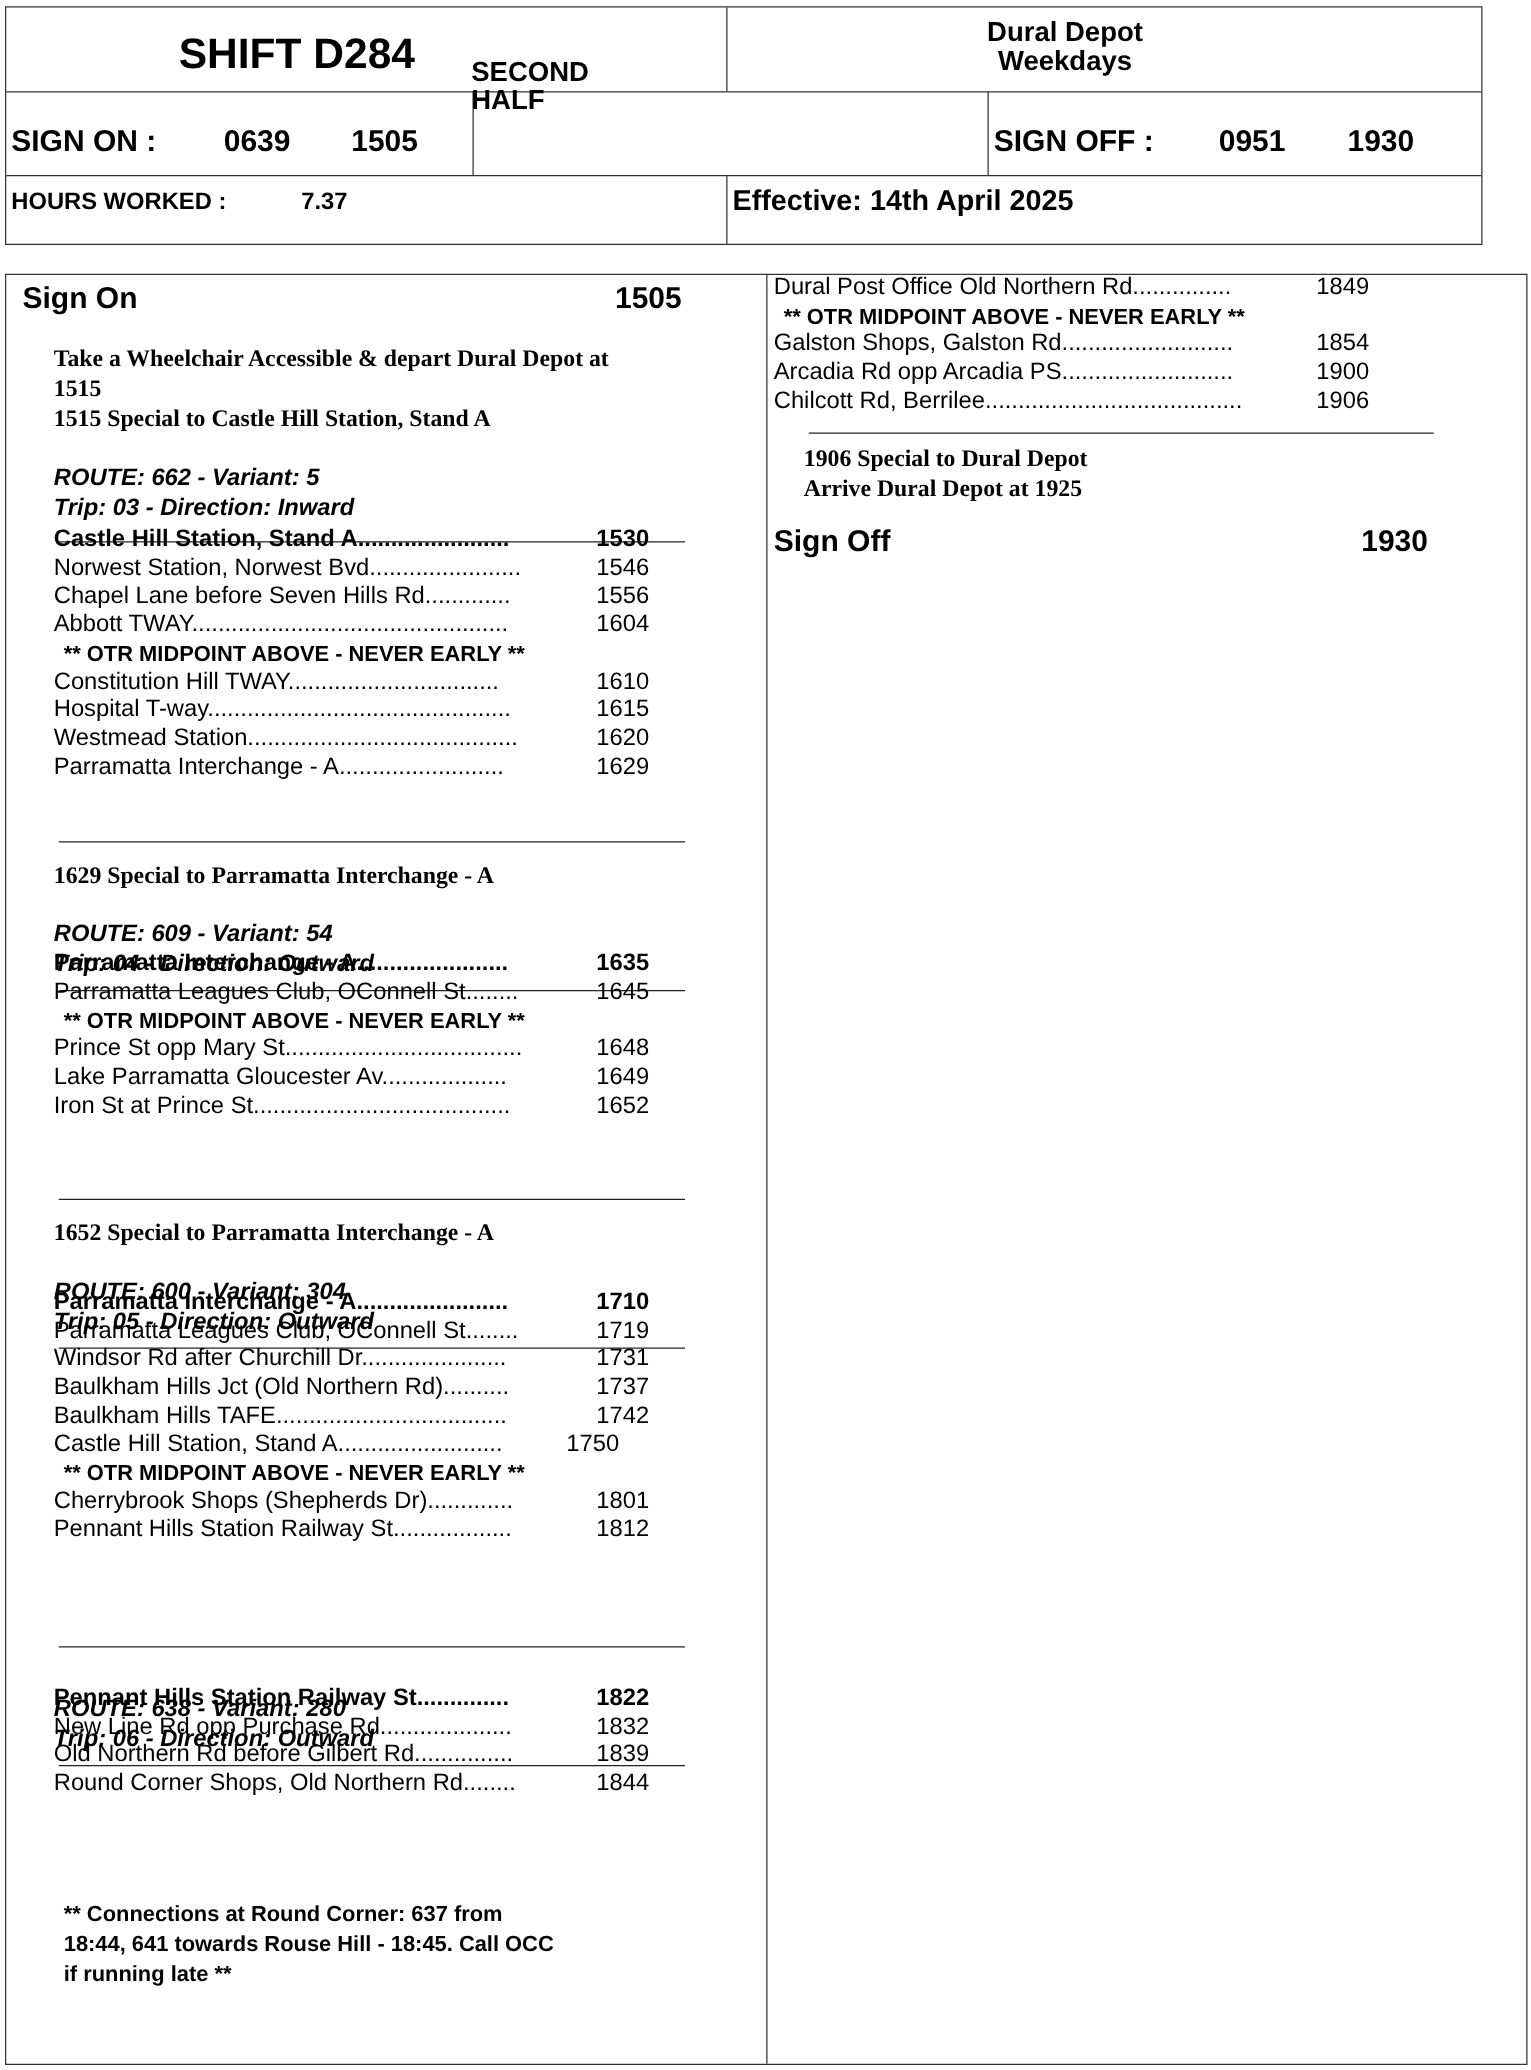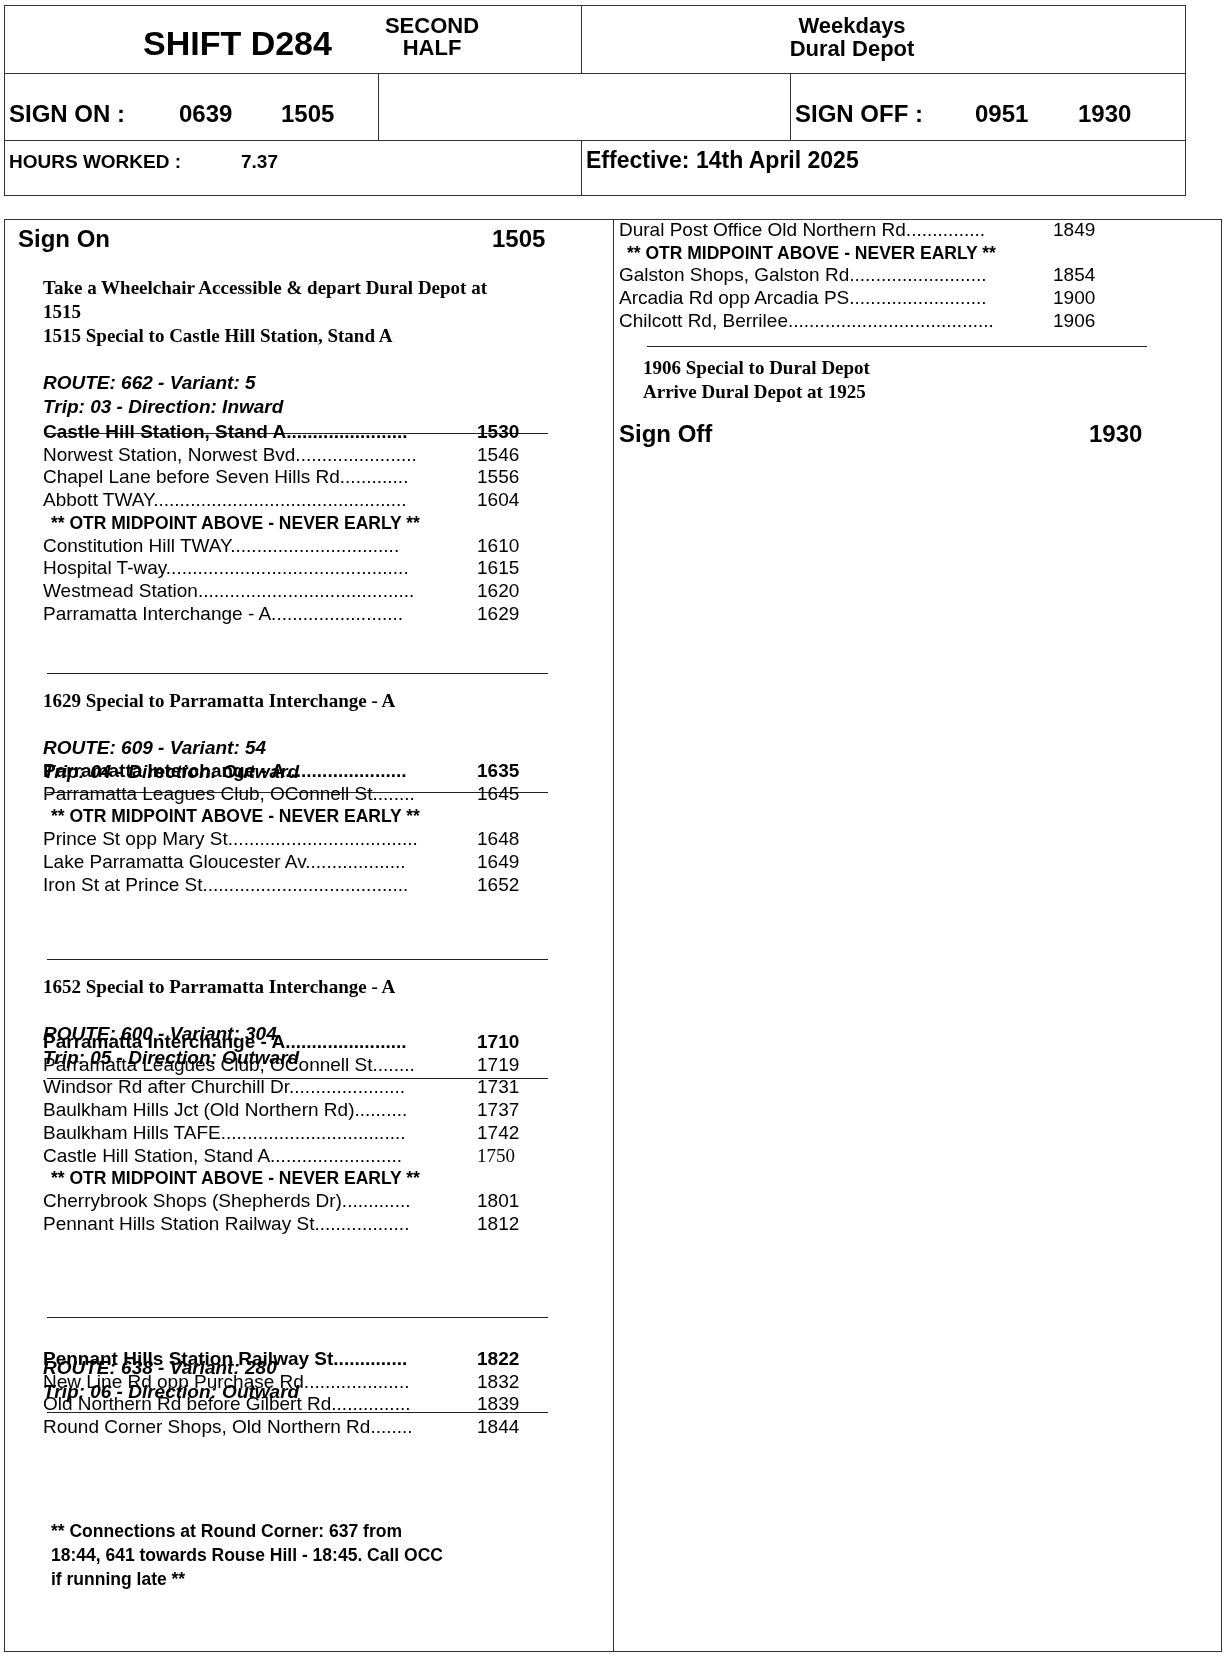--- a/index.html
+++ b/index.html
@@ -7,21 +7,21 @@
     width: 1225px; height: 1656px; position: relative; overflow: hidden;
     font-family: "Liberation Sans", sans-serif; color: #000;
   }
   .hdr { position: absolute; left: 4px; top: 5px; width: 1182px; height: 191px;
          border: 1.5px solid #333; box-sizing: border-box; }
   .hline { position: absolute; left: 0; right: 0; height: 0; border-top: 1.5px solid #333; }
   .vline { position: absolute; width: 0; border-left: 1.5px solid #333; }
   .abs { position: absolute; white-space: nowrap; }
   .b { font-weight: bold; font-family: Liberation Serif, serif; }
   .title { font-size: 34px; font-weight: bold; }
-  .half { font-size: 22px; font-weight: bold; line-height: 22px; text-align: center; }
+  .half { font-size: 22px; font-weight: bold; line-height: 22px; text-align: left; margin-top: 32px; }
   .depot { font-size: 22px; font-weight: bold; line-height: 23px; text-align: center; }
   .sign { font-size: 24px; font-weight: bold; }
   .hw { font-size: 19px; font-weight: bold; }
   .eff { font-size: 23px; font-weight: bold; }
 
   .body-box { position: absolute; left: 4px; top: 219px; width: 1218px; height: 1433px;
               border: 1.5px solid #333; box-sizing: border-box; }
   .col { position: absolute; top: 0; }
   .col-left { left: 0; width: 610px; }
   .col-right { left: 612px; width: 605px; }
@@ -45,22 +45,22 @@
   <div class="vline" style="left:373px; top:67px; height:67px"></div>
   <div class="vline" style="left:785px; top:67px; height:67px"></div>
   <div class="vline" style="left:576px; top:134px; height:56px"></div>
 
   <div class="abs title" style="left:138px; top:18px">SHIFT D284</div>
   <div class="abs half" style="left:372px; top:9px; width:110px">
     <div>SECOND</div>
     <div>HALF</div>
   </div>
   <div class="abs depot" style="left:577px; top:8px; width:540px">
+    <div>Dural Depot</div>
     <div>Weekdays</div>
-    <div>Dural Depot</div>
   </div>
 
   <div class="abs sign" style="left:4px; top:94px">SIGN ON :</div>
   <div class="abs sign" style="left:174px; top:94px">0639</div>
   <div class="abs sign" style="left:276px; top:94px">1505</div>
 
   <div class="abs sign" style="left:790px; top:94px">SIGN OFF :</div>
   <div class="abs sign" style="left:970px; top:94px">0951</div>
   <div class="abs sign" style="left:1073px; top:94px">1930</div>
 
@@ -115,21 +115,21 @@
 
     <div class="txt it" style="left:38px; top:802px">ROUTE: 600 - Variant: 304</div>
     <div class="txt it" style="left:38px; top:826px">Trip: 05 - Direction: Outward</div>
     <div class="rule" style="left:42px; width:501px; top:858px"></div>
     <div id="t2">
         <div class="stop" style="left: 38px; top: 810px; width: 494px; font-weight: bold;"><span class="n">Parramatta Interchange -  A.......................</span><span class="t" style="left: 434px;">1710</span></div>
         <div class="stop" style="left: 38px; top: 832.7px; width: 494px;"><span class="n">Parramatta Leagues Club, OConnell St........</span><span class="t" style="left: 434px;">1719</span></div>
         <div class="stop" style="left: 38px; top: 855.4px; width: 494px;"><span class="n">Windsor Rd after Churchill Dr......................</span><span class="t" style="left: 434px;">1731</span></div>
         <div class="stop" style="left: 38px; top: 878.1px; width: 494px;"><span class="n">Baulkham Hills Jct (Old Northern Rd)..........</span><span class="t" style="left: 434px;">1737</span></div>
         <div class="stop" style="left: 38px; top: 900.8px; width: 494px;"><span class="n">Baulkham Hills TAFE...................................</span><span class="t" style="left: 434px;">1742</span></div>
-        <div class="stop" style="left: 38px; top: 923.5px; width: 494px;"><span class="n">Castle Hill Station, Stand A.........................</span><span class="t" style="left: 434px; font-family: Liberation Serif, serif;">1750</span></div>
+        <div class="stop" style="left: 38px; top: 923.5px; width: 494px;"><span class="n">Castle Hill Station, Stand A.........................</span><span class="t" style="left: 410px;">1750</span></div>
         <div class="otr" style="left: 46px; top: 946.2px;">** OTR MIDPOINT ABOVE - NEVER EARLY **</div>
         <div class="stop" style="left: 38px; top: 968.9px; width: 494px;"><span class="n">Cherrybrook Shops (Shepherds Dr).............</span><span class="t" style="left: 434px;">1801</span></div>
         <div class="stop" style="left: 38px; top: 991.6px; width: 494px;"><span class="n">Pennant Hills Station Railway St..................</span><span class="t" style="left: 434px;">1812</span></div>
       </div>
 
     <div class="rule" style="left:42px; width:501px; top:1097px"></div>
 
     <div class="txt it" style="left:38px; top:1136px">ROUTE: 638 - Variant: 280</div>
     <div class="txt it" style="left:38px; top:1160px">Trip: 06 - Direction: Outward</div>
     <div class="rule" style="left:42px; width:501px; top:1192px"></div>

